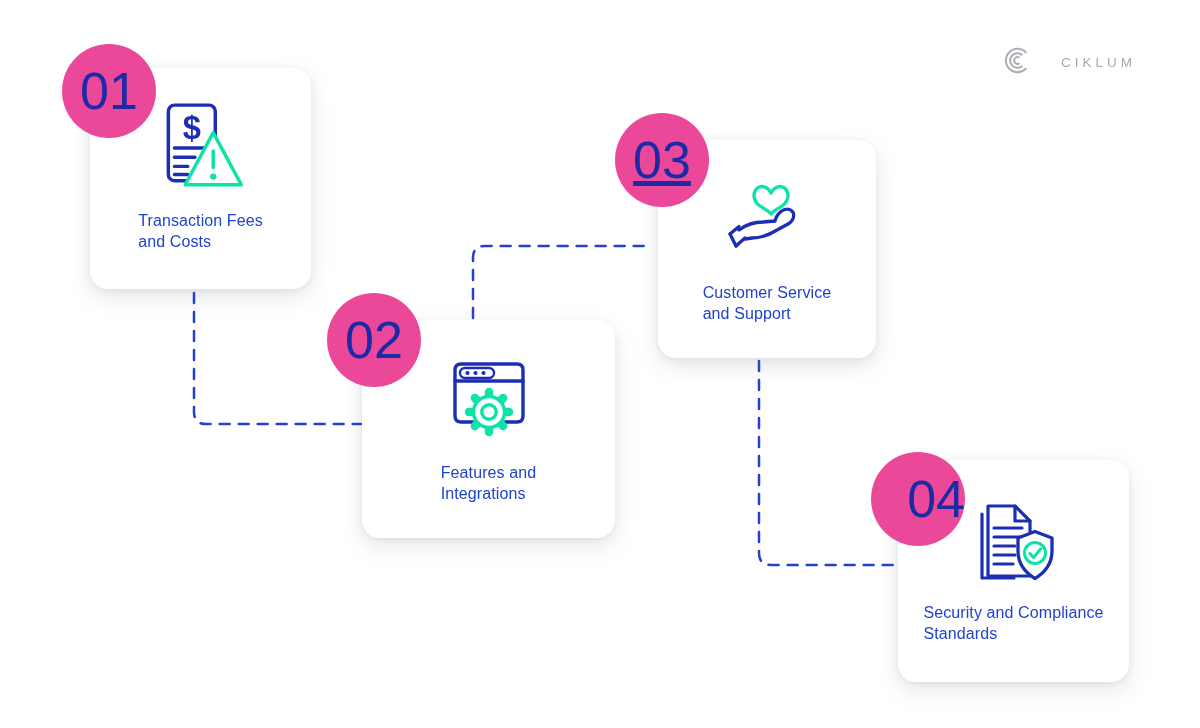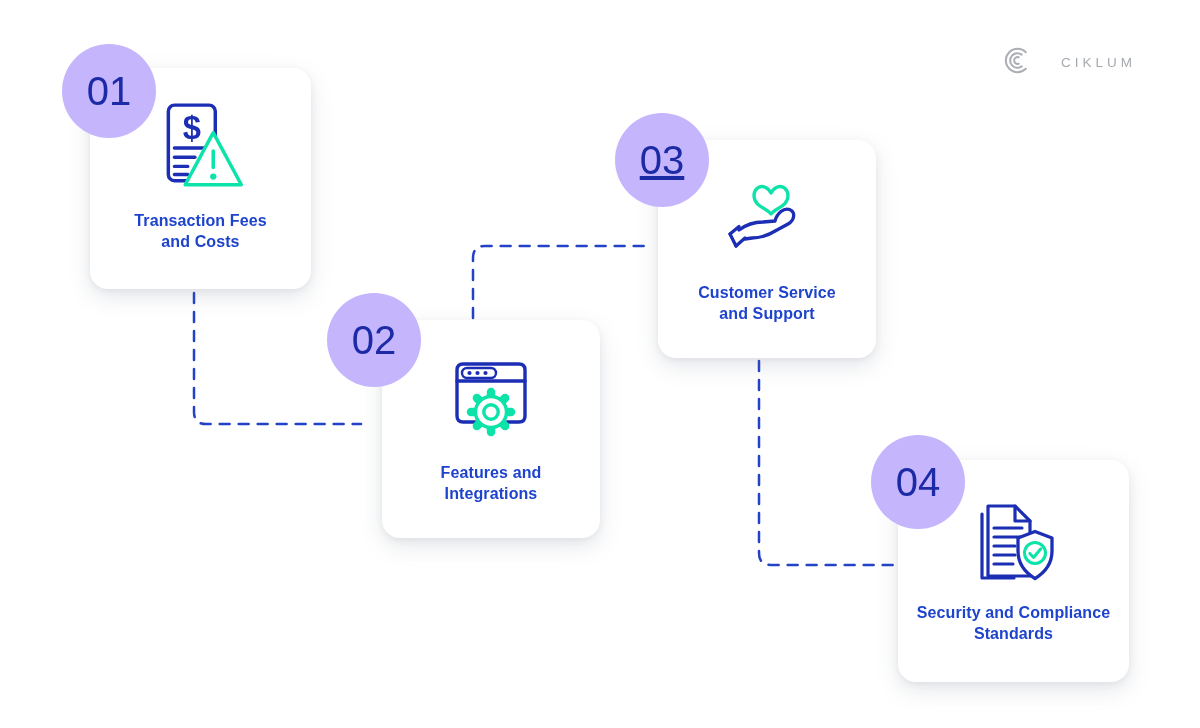--- a/index.html
+++ b/index.html
@@ -28,48 +28,48 @@
   }
   .card .icon-box {
     height: 100px; margin-top: 30px;
     display: flex; align-items: center; justify-content: center;
   }
   .card .card-label {
     margin-top: 12px;
     padding: 0 8px;
     color: #1e43cc;
     font-size: 16px;
-    font-weight: 700;
+    font-weight: 400;
     letter-spacing: 0.1px;
     line-height: 1.32;
-    text-align: center;
+    text-align: left;
     white-space: pre-line;
   }
 
   #card-1 { left: 90px;  top: 68px;  width: 221px; height: 221px; }
-  #card-2 { left: 362px; top: 320px; width: 218px; height: 218px; margin-left: 20px; }
+  #card-2 { left: 362px; top: 320px; width: 253px; height: 218px; }
   #card-3 { left: 650px; top: 140px; width: 218px; height: 218px; margin-left: 8px; }
   #card-4 { left: 898px; top: 460px; width: 231px; height: 222px; }
 
   
   .badge {
     position: absolute;
     width: 94px; height: 94px;
     border-radius: 50%;
-    background: #c4b5fd;
+    background: #ec4899;
     color: #1d2aa6;
-    font-size: 40px;
+    font-size: 52px;
     font-weight: 500;
     display: flex; align-items: center; justify-content: center;
     z-index: 3;
   }
   #badge-1 { left: 62px;  top: 44px;  }
   #badge-2 { left: 327px; top: 293px; text-align: right; }
   #badge-3 { left: 615px; top: 113px; text-decoration: underline; }
-  #badge-4 { left: 871px; top: 435px; }
+  #badge-4 { left: 871px; top: 452px; justify-content: flex-end; }
 
   
   .logo {
     position: absolute;
     top: 44px; right: 64px;
     display: flex; align-items: center; gap: 27px;
     z-index: 2;
   }
   .logo .logo-text {
     color: #a6aab0;

